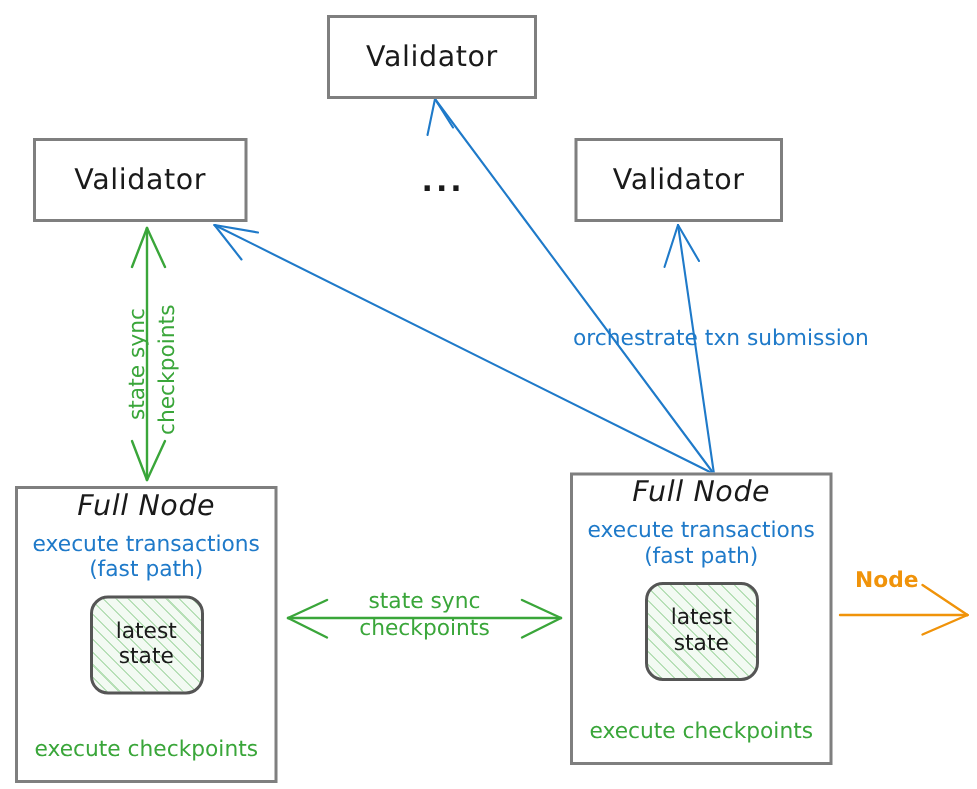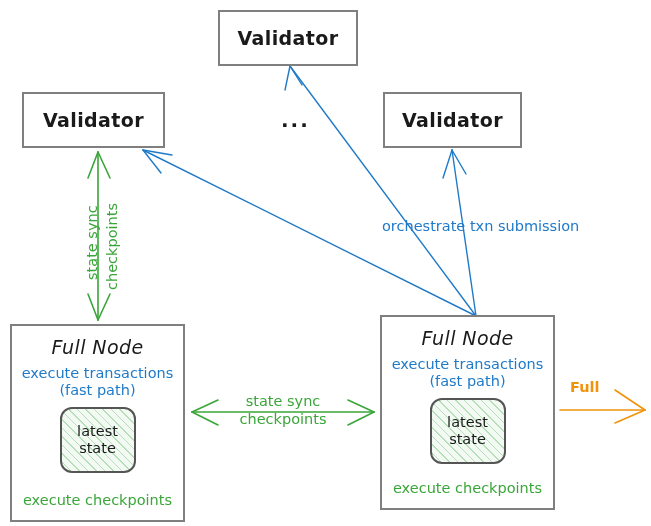--- a/index.html
+++ b/index.html
@@ -26,32 +26,30 @@
   .node-box {
     position: absolute;
     box-sizing: border-box;
     border: 2px solid #7f7f7f;
     background: #ffffff;
   }
   .validator-box {
     display: flex;
     align-items: center;
     justify-content: center;
-    font-weight: bold;
   }
   .validator-label {
     font-size: 19px;
     color: #1a1a1a;
     letter-spacing: 0.4px;
   }
   .fullnode-box {
     display: flex;
     flex-direction: column;
     align-items: center;
-    padding-top: 10px;
   }
   .fullnode-title {
     font-size: 19px;
     color: #1a1a1a;
     letter-spacing: 0.4px;
     font-style: italic;
   }
   .fullnode-blue {
     color: #1f7ac9;
     font-size: 14.5px;
@@ -211,15 +209,15 @@
   <div class="vlabel" style="left:84px; top:280px;">state sync</div>
   <div class="vlabel" style="left:104px; top:290px;">checkpoints</div>
 
   <div class="mid-arrow-label" style="left:228px; top:392px; width:110px;">
     <div>state sync</div>
     <div>checkpoints</div>
   </div>
 
   <div class="free-label blue-text" style="left:363px; top:218px;margin-left:19px;">orchestrate txn submission</div>
 
-  <div class="free-label orange-text" style="left:570px; top:379px; font-weight:600;">Full</div>
+  <div class="free-label orange-text" style="left:570px; top:379px; font-weight:600;">Node</div>
 
 </div>
 
 </body></html>

